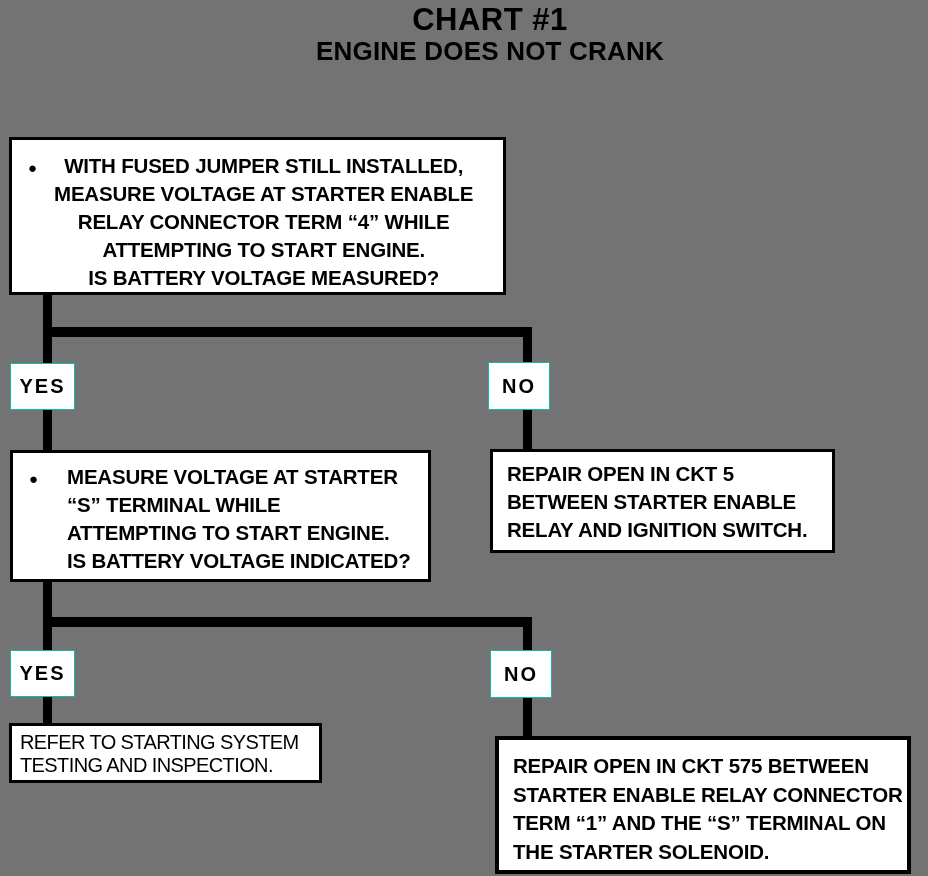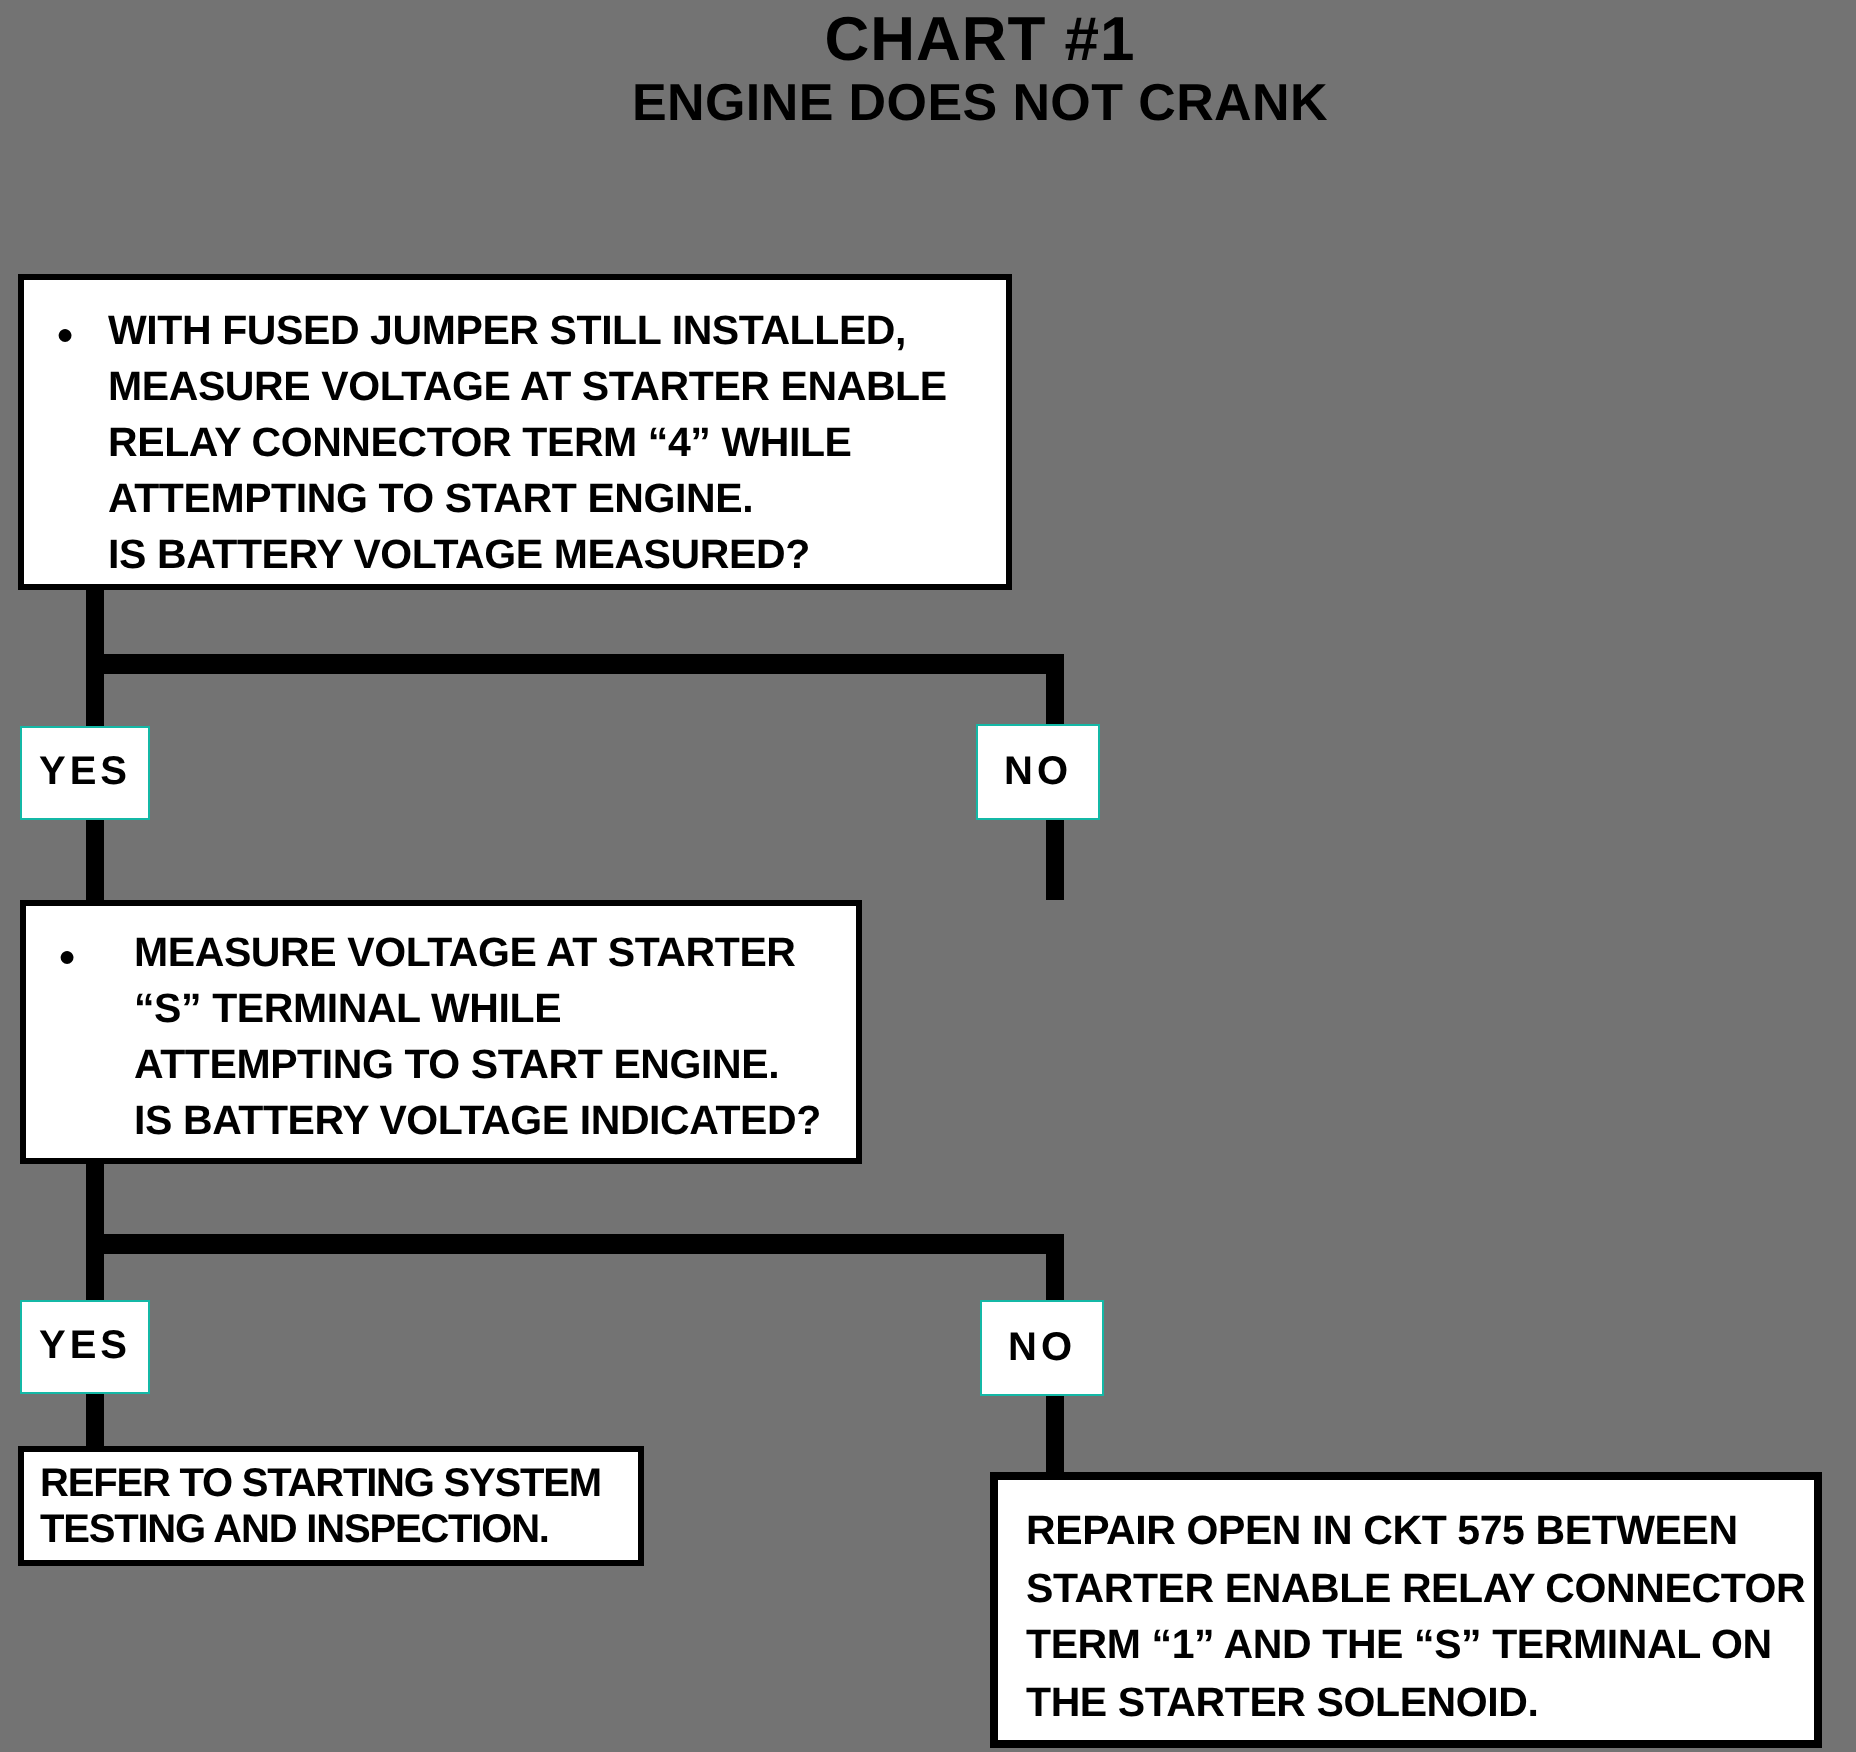--- a/index.html
+++ b/index.html
@@ -73,37 +73,37 @@
     font-weight: bold;
     font-size: 20px;
     letter-spacing: 2px;
   }
   .line {
     position: absolute;
     background: #000000;
   }
   .smalltext {
     white-space: pre-line;
-    font-weight: bold;
+    font-weight: normal;
     font-size: 20px;
     line-height: 22.5px;
     letter-spacing: -0.6px;
   }
 </style>
 </head>
 <body>
 
 <div id="page">
 
   <div class="title-line1">CHART #1</div>
   <div class="title-line2">ENGINE DOES NOT CRANK</div>
 
   <div class="fc-box" style="left:9px; top:137px; width:497px; height:158px;">
     <span class="bullet" style="left:16px; top:20px;">●</span>
-    <div class="flowtext" style="position:absolute; left:42px; top:12px;">WITH FUSED JUMPER STILL INSTALLED,
+    <div class="flowtext" style="position:absolute; left:42px; top:12px;text-align:center;">WITH FUSED JUMPER STILL INSTALLED,
 MEASURE VOLTAGE AT STARTER ENABLE
 RELAY CONNECTOR TERM “4” WHILE
 ATTEMPTING TO START ENGINE.
 IS BATTERY VOLTAGE MEASURED?</div>
   </div>
 
   <div class="line" style="left:43px; top:295px; width:9px; height:68px;"></div>
   <div class="line" style="left:43px; top:327px; width:489px; height:10px;"></div>
   <div class="line" style="left:523px; top:327px; width:9px; height:36px;"></div>
 
@@ -118,20 +118,25 @@
   <div class="line" style="left:523px; top:410px; width:9px; height:40px;"></div>
 
   <div class="fc-box" style="left:10px; top:450px; width:421px; height:132px;">
     <span class="bullet" style="left:16px; top:18px;">●</span>
     <div class="flowtext" style="position:absolute; left:54px; top:10px;">MEASURE VOLTAGE AT STARTER
 “S” TERMINAL WHILE
 ATTEMPTING TO START ENGINE.
 IS BATTERY VOLTAGE INDICATED?</div>
   </div>
 
+  <div class="fc-box" style="left:490px; top:449px; width:345px; height:104px;">
+    <div class="flowtext" style="position:absolute; left:14px; top:8px;">REPAIR OPEN IN CKT 5
+BETWEEN STARTER ENABLE
+RELAY AND IGNITION SWITCH.</div>
+  </div>
 
   <div class="line" style="left:43px; top:582px; width:9px; height:68px;"></div>
   <div class="line" style="left:43px; top:617px; width:489px; height:10px;"></div>
   <div class="line" style="left:523px; top:617px; width:9px; height:33px;"></div>
 
   <div class="label-box" style="left:10px; top:650px; width:65px; height:47px;">
     <span>YES</span>
   </div>
   <div class="label-box" style="left:490px; top:650px; width:62px; height:48px;">
     <span>NO</span>

